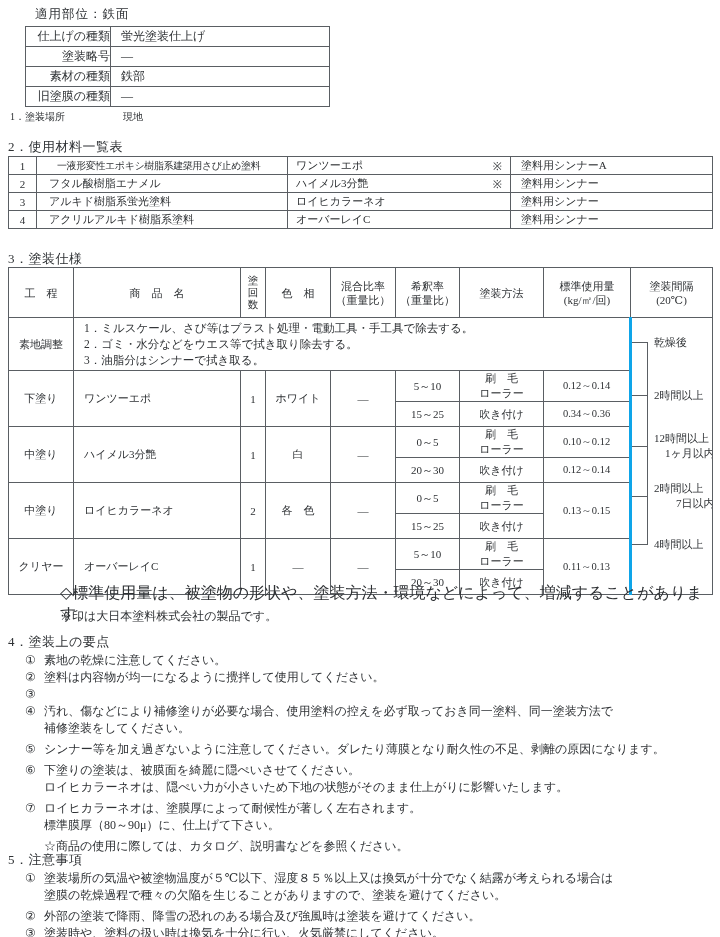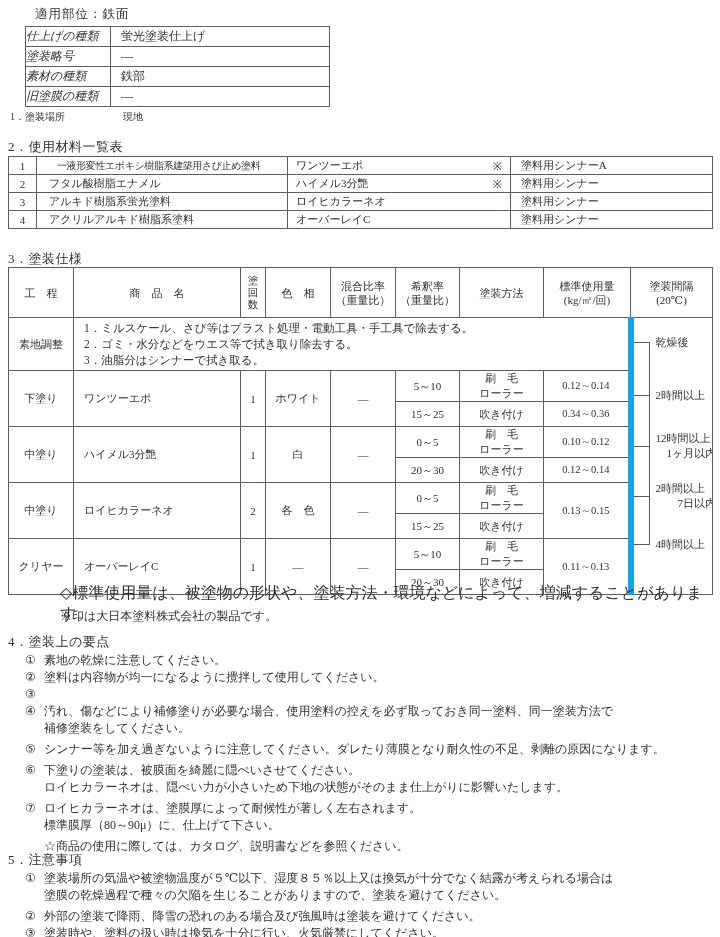--- a/index.html
+++ b/index.html
@@ -14,21 +14,21 @@
   .abs { position:absolute; }
   .ml { white-space:pre; }
   table { border-collapse:collapse; table-layout:fixed; }
   td,th { border:1px solid #5a5e63; font-weight:normal; vertical-align:middle; overflow:hidden; }
   .c { text-align:center; }
 
   
   #app-part { left:35px; top:6px; font-size:12.5px; letter-spacing:1px; }
   #info-table { left:25px; top:26px; width:304px; font-size:12px; }
   #info-table td { height:20px; }
-  #info-table td.lab { width:85px; text-align:left;font-style:italic; }
+  #info-table td.lab { width:85px; text-align:right; }
   #info-table td.val { padding-left:10px; }
 
   
   .sec-title { font-size:13px; letter-spacing:0.5px; }
   #sec1 { left:10px; top:110px; font-size:10px; }
   #sec1 .val { margin-left:58px; }
   #sec2-title { left:8px; top:138px; }
   #sec3-title { left:8px; top:250px; }
 
   
@@ -44,21 +44,21 @@
   #spec-table { left:8px; top:267px; width:704px; font-size:11px; }
   #spec-table tr.h50 > * { height:50px; }
   #spec-table tr.h53 > * { height:53px; }
   #spec-table tr.h25 > * { height:25px; }
   #spec-table th { text-align:center; line-height:14px; }
   #spec-table td { text-align:center; }
   #spec-table .coats-v { font-size:10.5px; line-height:12px; }
   #spec-table td.prep { text-align:left; padding-left:10px; font-size:11.5px; line-height:16px; }
   #spec-table td.prodname { text-align:left; padding-left:10px; }
   #spec-table td.usage { font-size:10.5px; }
-  #spec-table td.interval-cell { position:relative; border-left:6px solid #0ea5e9; }
+  #spec-table td.interval-cell { position:relative; border-left:3px solid #0ea5e9; }
   .ladder-stem { position:absolute; left:15px; top:24px; height:203px; width:0; border-left:1px solid #5a5e63; }
   .ladder-tick { position:absolute; left:0; width:15px; height:0; border-top:1px solid #5a5e63; }
   .interval-label { position:absolute; left:22px; transform:translateY(-50%); font-size:11px; line-height:15px; white-space:pre; text-align:left; }
 
   
   #note-usage { left:60px; top:583px; font-size:16px; }
   #note-mark  { left:60px; top:608px; font-size:12px; }
 
   
   .sec-block { left:8px; font-size:12px; }

